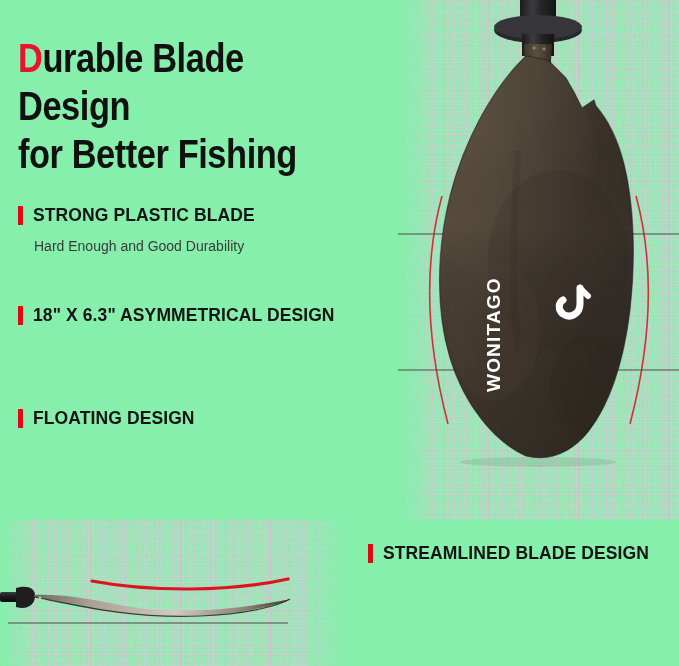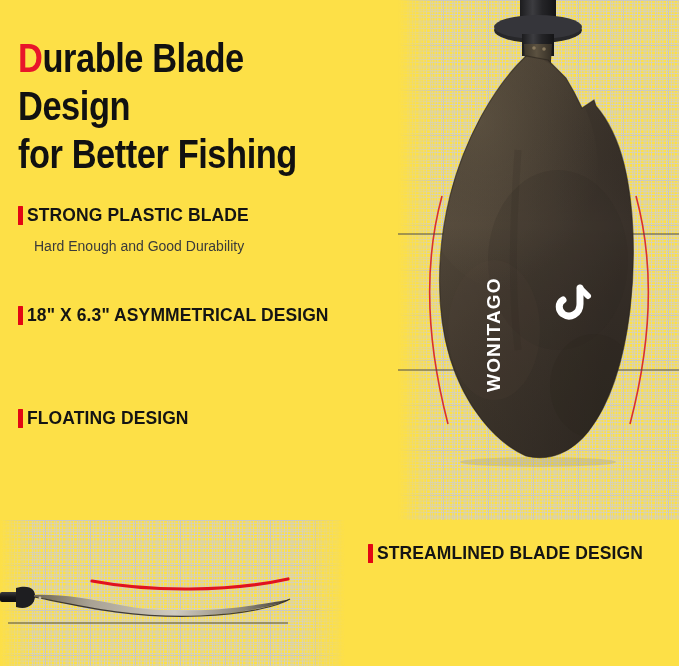--- a/index.html
+++ b/index.html
@@ -9,21 +9,21 @@
     height: 666px;
     background: #ffffff;
     font-family: "Liberation Sans", sans-serif;
     overflow: hidden;
   }
 
   #stage {
     position: relative;
     width: 679px;
     height: 666px;
-    background: #fde047;
+    background: #86efac;
   }
 
   
   .grid-panel {
     position: absolute;
     background-image:
       
       linear-gradient(to right,  rgba(198,198,200,0.75) 1px, transparent 1px),
       linear-gradient(to bottom, rgba(198,198,200,0.75) 1px, transparent 1px),
       
@@ -68,21 +68,21 @@
     transform-origin: left top;
     white-space: pre-line;
   }
   #headline .cap { color: #E8152A; }
 
   
   .feature { position: absolute; }
   .feature-head {
     display: flex;
     align-items: center;
-    gap: 4px;
+    gap: 10px;
   }
   .bullet-bar {
     width: 5px;
     height: 19px;
     background: #E30613;
     flex: 0 0 auto;
     border-radius: 0.5px;
   }
   .feature-title {
     font-size: 17.5px;

